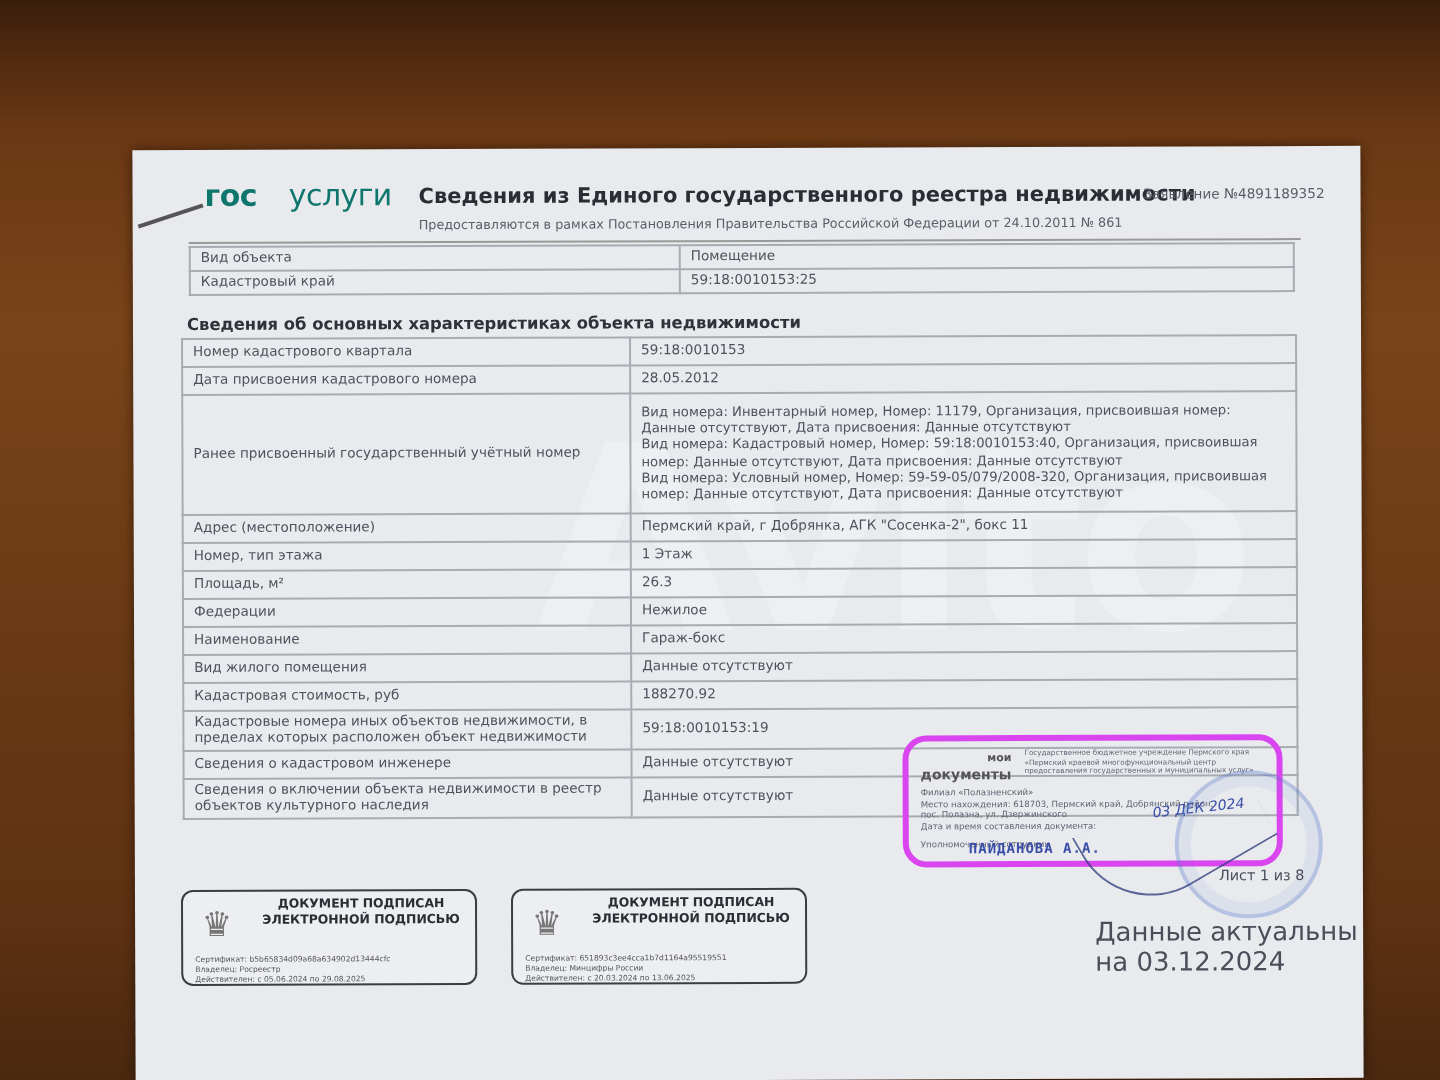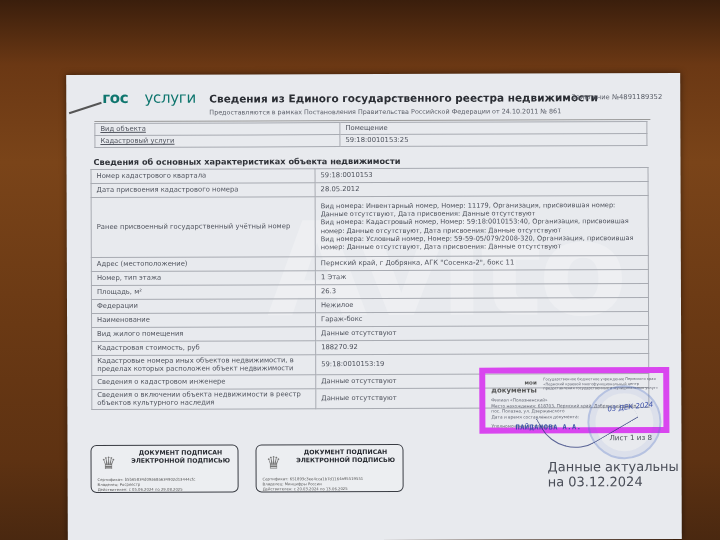--- a/index.html
+++ b/index.html
@@ -42,21 +42,21 @@
       position: absolute; right: 18px; top: 20px;
       font-size: 6.8px; color: #5a5e68;
     }
     .header-rule {
       position: absolute; left: 28px; top: 46px; width: 556px; height: 1px; background: #999;
     }
     table.t { position: absolute; border-collapse: collapse; font-size: 6.8px; color: #4e525c; }
     table.t td { border: 1px solid #a8abb2; padding: 1px 5px; vertical-align: middle; line-height: 1.25; }
     table.t1 { left: 28px; top: 48px; width: 553px; }
     table.t1 td { height: 12px; }
-    table.t1 td.k { width: 245px; text-decoration: underline; }
+    table.t1 td.k { width: 245px; }
     .section-title {
       position: absolute; left: 27px; top: 82px;
       font-size: 8.2px; font-weight: bold; color: #2f3238;
     }
     table.t2 { left: 24px; top: 94px; width: 558px; }
     table.t2 td.k { width: 224px; }
     table.t2 td { height: 14px; }
     table.t2 td.multi { height: 60px; font-size: 6.6px; }
     table.t2 td.two { height: 18px; margin-top: 12px; }
     .sig-box {
@@ -72,21 +72,21 @@
     }
     .sig-head {
       position: absolute; left: 36px; top: 3px; width: 106px; text-align: center;
       font-size: 6.2px; font-weight: bold; color: #2a2d33; line-height: 1.25;
     }
     .sig-lines {
       position: absolute; left: 6px; top: 31px; font-size: 3.8px; color: #555; line-height: 1.35;
     }
     .mfc {
       position: absolute; left: 384px; top: 294px; width: 190px; height: 66px;
-      border: 6px solid #d946ef; border-radius: 0; font-size: 4.5px; color: #606470; line-height: 1.3; margin-left: 28px;
+      border: 3px solid #d946ef; border-radius: 12px; font-size: 4.5px; color: #606470; line-height: 1.3;
     }
     .mfc-logo { position: absolute; left: 6px; top: 6px; font-size: 7px; color: #555; font-weight: bold; }
     .mfc-logo .moi { font-size: 5.5px; display: block; text-align: right; }
     .mfc-text { position: absolute; left: 58px; top: 4px; width: 128px; font-size: 3.6px; }
     .mfc-body { position: absolute; left: 6px; top: 24px; width: 150px; font-size: 4.3px; }
     .mfc-name { position: absolute; left: 30px; top: 50px; font-size: 7px; color: #3a4ea8; font-family: "DejaVu Sans Mono", monospace; font-weight: bold; letter-spacing: 0.5px; }
     .mfc-stamp-date { position: absolute; left: 122px; top: 30px; font-size: 7px; color: #3a4ea8; font-style: italic; transform: rotate(-6deg); }
     .seal {
       position: absolute; left: 520px; top: 312px; width: 74px; height: 74px;
       border-radius: 50%; border: 2px solid rgba(90,120,200,0.35);
@@ -125,21 +125,21 @@
   </div>
   <div class="header-rule"></div>
 
   <table class="t t1">
     <tbody>
         <tr>
       <td class="k">Вид объекта</td>
       <td>Помещение</td>
     </tr>
     <tr>
-      <td class="k">Кадастровый услуги</td>
+      <td class="k">Кадастровый край</td>
       <td>59:18:0010153:25</td>
     </tr>
   </tbody>
     </table>
 
   <div class="section-title">Сведения об основных характеристиках объекта недвижимости</div>
 
   <table class="t t2">
     <tbody>
         <tr>

